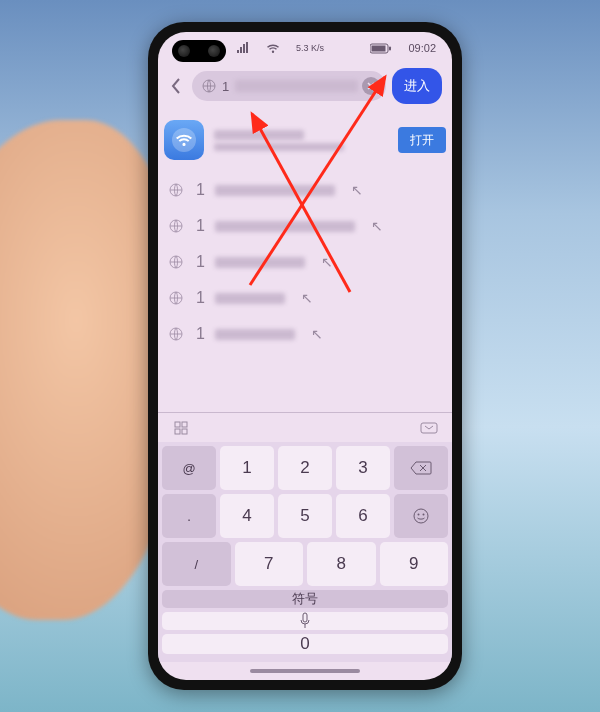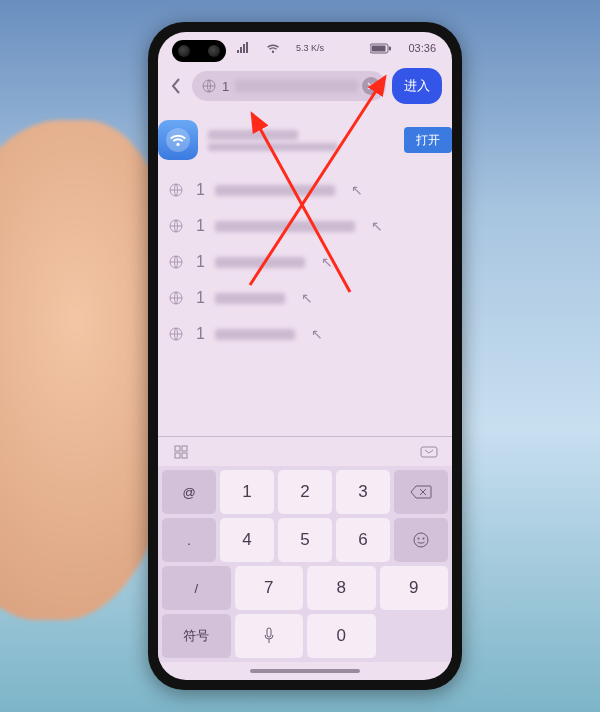--- a/index.html
+++ b/index.html
@@ -110,21 +110,21 @@
     background: #3355e8;
     color: #fff;
     border-radius: 14px;
     font-size: 13px;
     display: flex; align-items: center;
   }
 
   
   .app-sugg {
     display: flex; align-items: center;
-    padding: 8px 0;
+    padding: 8px 6px;
     gap: 10px;
   }
   .app-icon {
     width: 40px; height: 40px;
     background: linear-gradient(#6aa8f5,#3b7ae0);
     border-radius: 10px;
     display: flex; align-items: center; justify-content: center;
   }
   .app-info { flex: 1; }
   .blur-line {
@@ -168,21 +168,21 @@
     color: #8a7a90;
   }
   .kb-toolbar .tool { width: 18px; height: 18px; display:flex; align-items:center; justify-content:center; }
 
   
   .keyboard {
     background: #e5d5ea;
     padding: 4px;
   }
   .kb-row { display: flex; gap: 4px; margin-bottom: 4px; }
-  .kb-row:last-child { margin-bottom: 0; }
+  .kb-row:last-child { margin-bottom: 0; flex-direction: column; }
   .key {
     flex: 1;
     height: 44px;
     background: #f5ecf6;
     border-radius: 5px;
     display: flex; align-items: center; justify-content: center;
     font-size: 17px;
     color: #4a3a50;
   }
   .key.fn { background: #d2c1d8; font-size: 13px; }
@@ -221,21 +221,21 @@
             <path d="M7 11a1.2 1.2 0 100-2.4A1.2 1.2 0 007 11zm-3-3.2a4.5 4.5 0 016 0l1-1a6 6 0 00-8 0zm-2-2a7.5 7.5 0 0110 0l1-1a9 9 0 00-12 0z" fill="#6a5a70"></path>
           </svg>
         <span style="font-size:9px">5.3 K/s</span>
       </div>
       <div class="status-right">
         <svg width="22" height="11" viewBox="0 0 22 11">
             <rect x="0" y="1" width="18" height="9" rx="2" fill="none" stroke="#6a5a70"></rect>
             <rect x="1.5" y="2.5" width="14" height="6" fill="#6a5a70"></rect>
             <rect x="19" y="3.5" width="2" height="4" rx="1" fill="#6a5a70"></rect>
           </svg>
-        <span>03:36</span>
+        <span>09:02</span>
       </div>
     </div>
 
     <div class="addr-row">
       <div class="back-chevron">
         <svg width="10" height="16" viewBox="0 0 10 16">
             <path d="M8 1L2 8l6 7" fill="none" stroke="#7a6a80" stroke-width="2"></path>
           </svg>
       </div>
       <div class="addr-input">

